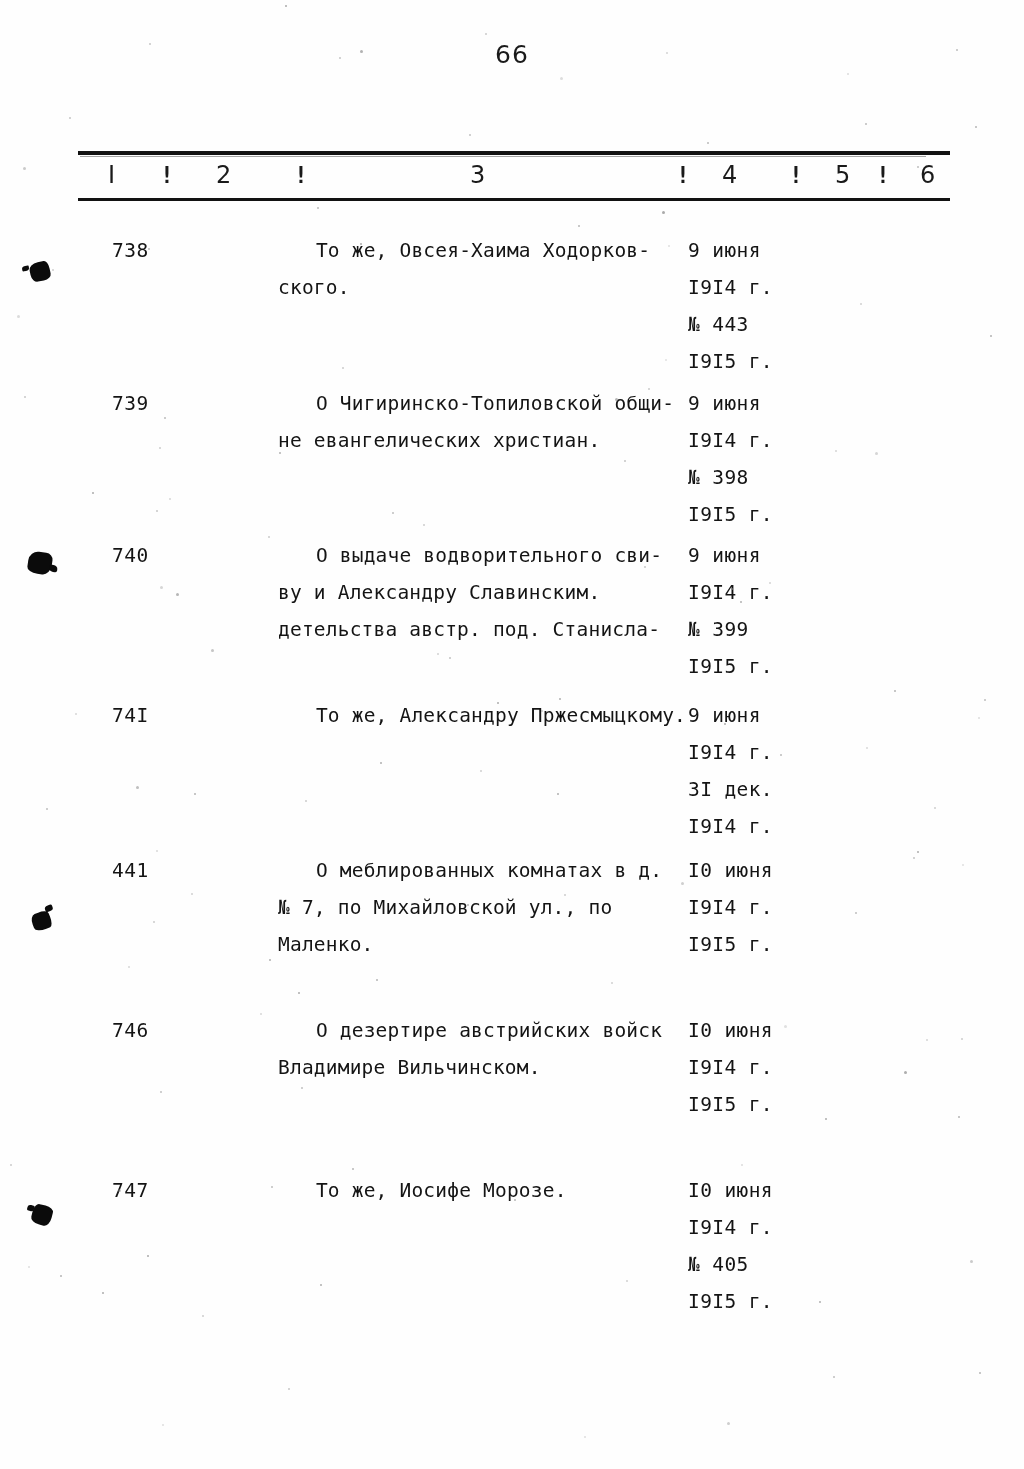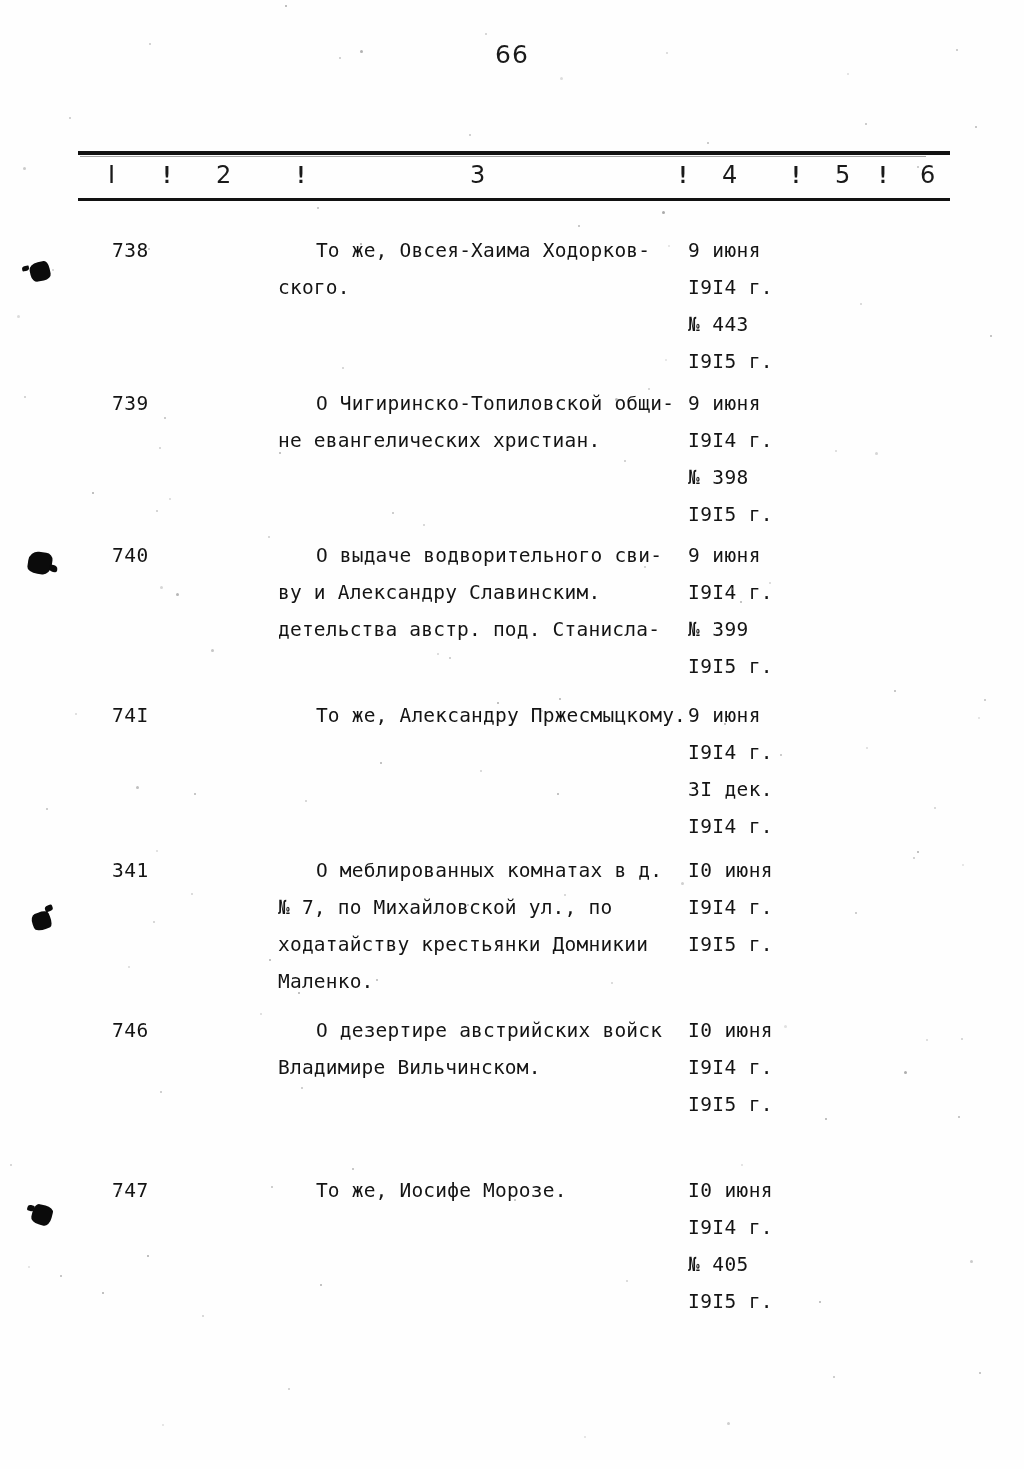--- a/index.html
+++ b/index.html
@@ -241,22 +241,22 @@
         <div class="col-num">740</div>
         <div class="col-desc"><span class="line">  О выдаче водворительного сви-</span><span class="line cont">ву и Александру Славинским.</span><span class="line cont">детельства австр. под. Станисла-</span></div>
         <div class="col-date"><span class="line">9 июня</span><span class="line">I9I4 г.</span><span class="line">№ 399</span><span class="line">I9I5 г.</span></div>
       </div>
       <div class="row" style="top: 697px;">
         <div class="col-num">74I</div>
         <div class="col-desc"><span class="line">  То же, Александру Пржесмыцкому.</span></div>
         <div class="col-date"><span class="line">9 июня</span><span class="line">I9I4 г.</span><span class="line">3I дек.</span><span class="line">I9I4 г.</span></div>
       </div>
       <div class="row" style="top: 852px;">
-        <div class="col-num">341</div>
-        <div class="col-desc"><span class="line">  О меблированных комнатах в д.</span><span class="line cont">№ 7, по Михайловской ул., по</span><span class="line cont">ходатайству крестьянки Домникии</span><span class="line cont">Маленко.</span></div>
+        <div class="col-num">441</div>
+        <div class="col-desc"><span class="line">  О меблированных комнатах в д.</span><span class="line cont">№ 7, по Михайловской ул., по</span><span class="line cont">Маленко.</span></div>
         <div class="col-date"><span class="line">I0 июня</span><span class="line">I9I4 г.</span><span class="line">I9I5 г.</span></div>
       </div>
       <div class="row" style="top: 1012px;">
         <div class="col-num">746</div>
         <div class="col-desc"><span class="line">  О дезертире австрийских войск</span><span class="line cont">Владимире Вильчинском.</span></div>
         <div class="col-date"><span class="line">I0 июня</span><span class="line">I9I4 г.</span><span class="line">I9I5 г.</span></div>
       </div>
       <div class="row" style="top: 1172px;">
         <div class="col-num">747</div>
         <div class="col-desc"><span class="line">  То же, Иосифе Морозе.</span></div>

